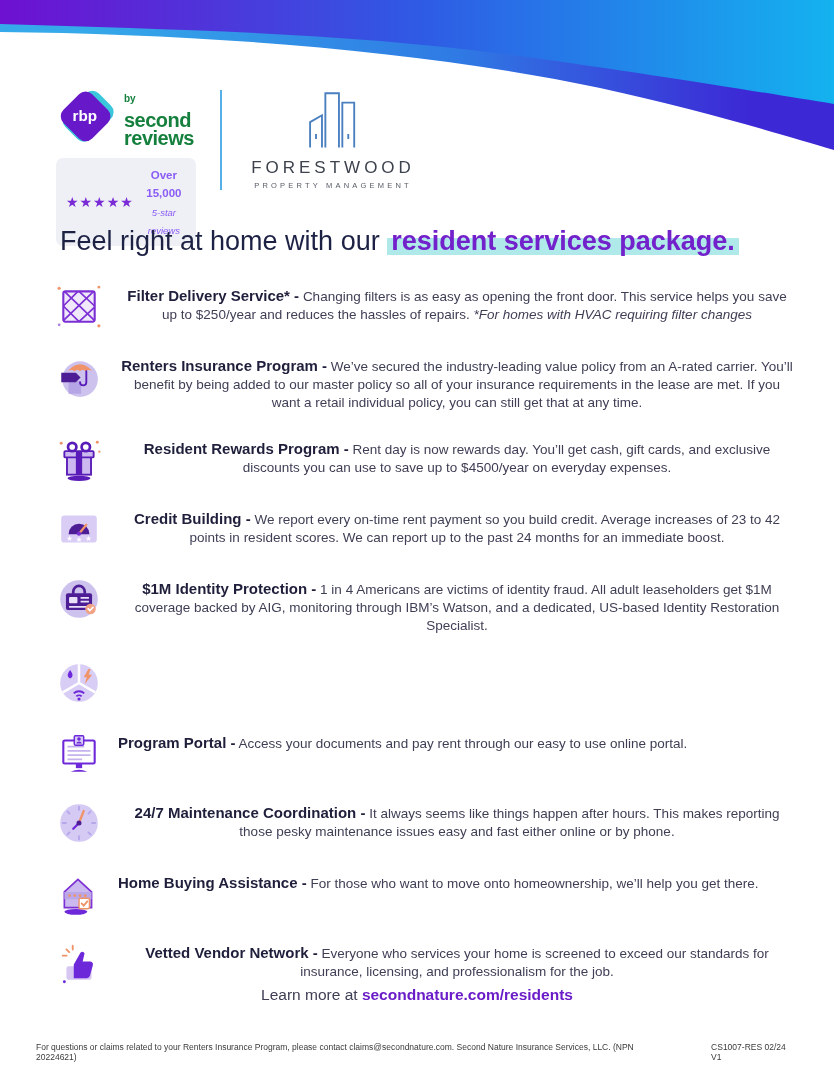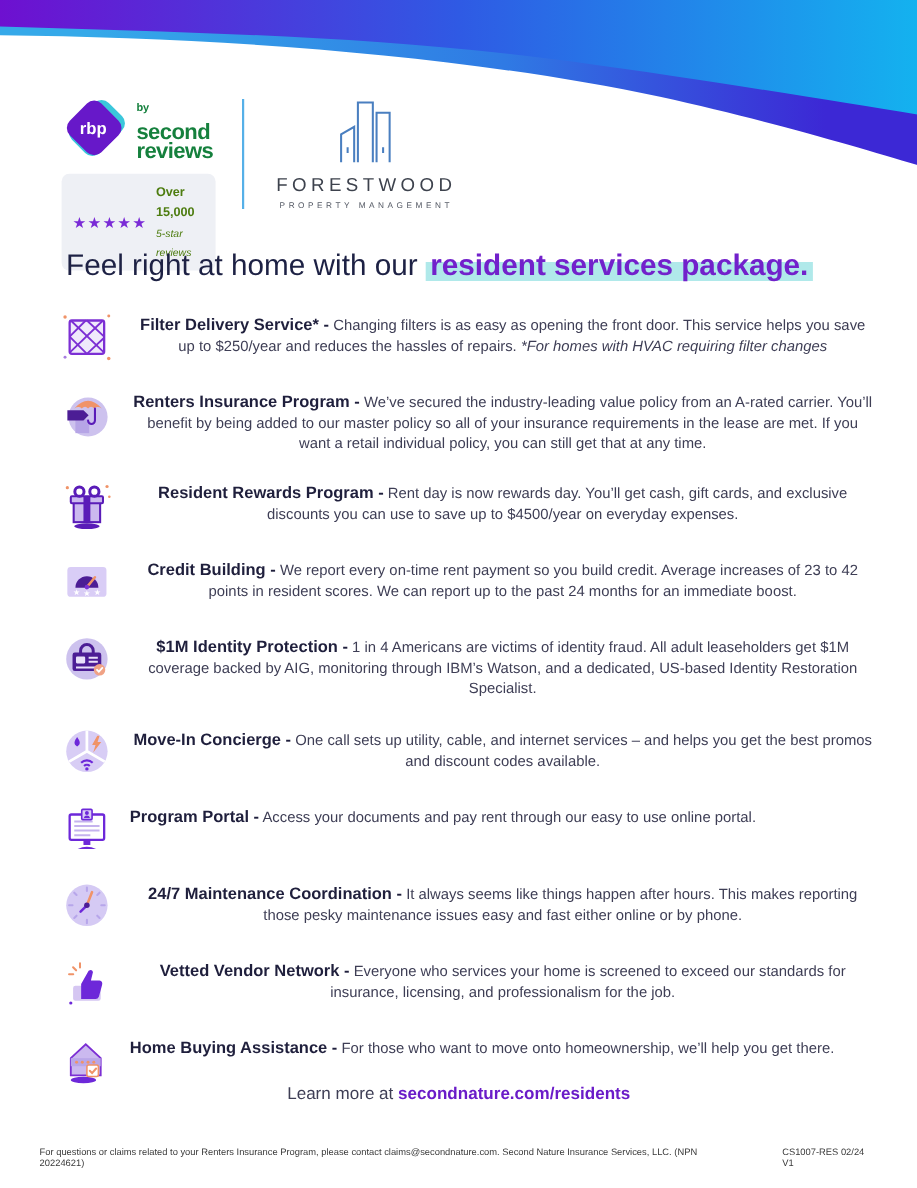--- a/index.html
+++ b/index.html
@@ -11,21 +11,21 @@
 
   .brand-row { position:absolute; top:86px; left:56px; display:flex; align-items:flex-start; }
   .rbp-block { width:150px; }
   .rbp-top { display:flex; align-items:center; }
   .rbp-mark { flex:none; }
   .byline { margin-left:2px; margin-top:6px; color:#15803d; }
   .by { font-size:10px; font-weight:600; vertical-align:top; }
   .brand-words { display:inline-block; font-weight:800; font-size:20px; line-height:0.92; letter-spacing:-0.5px; }
   .reviews-badge { margin-top:8px; background:#eef0f5; border-radius:7px; padding:7px 10px; display:flex; align-items:center; gap:8px; width:140px; }
   .stars { color:#7a2bd6; font-size:14px; letter-spacing:1px; white-space:nowrap; }
-  .reviews-text { color:#4d7c0f; line-height:1.15; }
+  .reviews-text { color:#8b5cf6; line-height:1.15;text-align:center; }
   .reviews-count { font-size:11.5px; font-weight:700; }
   .reviews-label { font-size:9.5px;font-style:italic; }
 
   .divider { width:2px; height:100px; background:#55b0e8; margin:4px 16px 0 14px; }
 
   .forestwood { width:190px; text-align:center; margin-top:-2px; }
   .fw-name { font-size:17px; letter-spacing:4px; color:#3d424d; font-weight:500; margin-top:4px; white-space:nowrap; }
   .fw-tag { font-size:7.5px; letter-spacing:3.2px; color:#565b66; margin-top:3px; white-space:nowrap; }
 
   .headline { position:absolute; top:226px; left:60px; width:740px; font-size:27px; color:#1d2144; font-weight:500; white-space:nowrap; }
@@ -189,21 +189,20 @@
       <svg class="b-icon" viewBox="0 0 44 44">
         <circle cx="22" cy="22" r="18" fill="#d8cdf5"></circle>
         <path d="M22 22 V4 M22 22 L6.5 31 M22 22 L37.5 31" stroke="#ffffff" stroke-width="2.4" fill="none"></path>
         <path d="M13.5 9.5 C16.3 13.5 16.8 15.6 13.5 17.8 C10.2 15.6 10.7 13.5 13.5 9.5 Z" fill="#6d28d9"></path>
         <path d="M31 8.5 L26.5 16.5 h3 L27.5 23 L34.5 14 h-3.2 L33 8.5 Z" fill="#f09368"></path>
         <g fill="none" stroke="#6d28d9" stroke-width="1.8">
             <path d="M17 32 a7 7 0 0 1 10 0 M19.5 34.8 a3.6 3.6 0 0 1 5 0"></path>
           </g>
         <circle cx="22" cy="37.3" r="1.5" fill="#6d28d9"></circle>
       </svg>
-      <p class="b-text"><span class="b-title">Move-In Concierge -</span> <span>One call sets up utility, cable, and internet services – and helps you get the best promos and discount codes available.</span></p>
     </div>
 
     <div class="benefit">
       <svg class="b-icon" viewBox="0 0 44 44">
         <rect x="7" y="10" width="30" height="22" rx="1.5" fill="#ffffff" stroke="#6d28d9" stroke-width="2"></rect>
         <path d="M11 16 h16 M11 20 h22 M11 24 h22 M11 28 h14" stroke="#c5b3ee" stroke-width="1.7"></path>
         <rect x="17.5" y="5.5" width="9" height="9" rx="1" fill="#d8cdf5" stroke="#6d28d9" stroke-width="1.4"></rect>
         <circle cx="22" cy="8.7" r="1.7" fill="#6d28d9"></circle>
         <path d="M19.3 13 a2.8 2.8 0 0 1 5.4 0 Z" fill="#6d28d9"></path>
         <rect x="19" y="32" width="6" height="4.5" fill="#6d28d9"></rect>
@@ -216,51 +215,51 @@
       <svg class="b-icon" viewBox="0 0 44 44">
         <circle cx="22" cy="22" r="18" fill="#d5caf4"></circle>
         <g stroke="#b7a6ea" stroke-width="1.8" stroke-linecap="round">
           <path d="M22 6.5 v3 M22 34.5 v3 M6.5 22 h3 M34.5 22 h3 M11 11 l2 2 M31 31 l2 2 M33 11 l-2 2 M13 31 l-2 2"></path>
         </g>
         <path d="M22 22 L26.5 10.5" stroke="#f09368" stroke-width="2.2" stroke-linecap="round"></path>
         <path d="M22 22 L16.5 27.5" stroke="#6d28d9" stroke-width="2.2" stroke-linecap="round"></path>
         <circle cx="22" cy="22" r="2.4" fill="#4c1d95"></circle>
       </svg>
       <p class="b-text"><span class="b-title">24/7 Maintenance Coordination -</span> <span>It always seems like things happen after hours. This makes reporting those pesky maintenance issues easy and fast either online or by phone.</span></p>
-    </div>
-
-    <div class="benefit">
-      <svg class="b-icon" viewBox="0 0 44 44">
-        <rect x="10" y="25" width="24" height="13" rx="2" fill="#d5c6f2"></rect>
-        <path d="M17 38 V23.5 L23.5 12 q2.8 -1.8 3.8 1 l-1.8 7.5 h7.5 q3 0.8 2.2 3.8 l-2.8 10.2 q-0.8 2 -2.8 2 H17 Z" fill="#6d28d9"></path>
-        <g stroke="#f09368" stroke-width="1.8" stroke-linecap="round">
-          <path d="M10 9 l2.6 2.6 M16 5.5 v3.6 M6.5 15 h3.6"></path>
-        </g>
-        <circle cx="8" cy="40" r="1.4" fill="#6d28d9"></circle>
-      </svg>
-      <p class="b-text"><span class="b-title">Vetted Vendor Network -</span> <span>Everyone who services your home is screened to exceed our standards for insurance, licensing, and professionalism for the job.</span></p>
     </div>
 
     <div class="benefit">
       <svg class="b-icon" viewBox="0 0 44 44">
         <ellipse cx="19" cy="40" rx="11" ry="2.8" fill="#6d28d9"></ellipse>
         <path d="M8 21 L21 9 L34 21 V36 H8 Z" fill="#cbb9ef" stroke="#7c2fd4" stroke-width="1.6"></path>
         <rect x="8" y="21" width="26" height="7" fill="#b9a7e8"></rect>
         <g fill="#f09368">
             <circle cx="13" cy="24.5" r="1.3"></circle>
             <circle cx="18" cy="24.5" r="1.3"></circle>
             <circle cx="23" cy="24.5" r="1.3"></circle>
             <circle cx="28" cy="24.5" r="1.3"></circle>
           </g>
         <rect x="22" y="27" width="10" height="10" rx="1.5" fill="#ffffff" stroke="#f09368" stroke-width="1.4"></rect>
         <path d="M24.5 32 l2 2 l3.5 -4" fill="none" stroke="#f09368" stroke-width="1.8" stroke-linecap="round"></path>
       </svg>
       <p class="b-text"><span class="b-title">Home Buying Assistance -</span> <span>For those who want to move onto homeownership, we’ll help you get there.</span></p>
     </div>
 
+    <div class="benefit">
+      <svg class="b-icon" viewBox="0 0 44 44">
+        <rect x="10" y="25" width="24" height="13" rx="2" fill="#d5c6f2"></rect>
+        <path d="M17 38 V23.5 L23.5 12 q2.8 -1.8 3.8 1 l-1.8 7.5 h7.5 q3 0.8 2.2 3.8 l-2.8 10.2 q-0.8 2 -2.8 2 H17 Z" fill="#6d28d9"></path>
+        <g stroke="#f09368" stroke-width="1.8" stroke-linecap="round">
+          <path d="M10 9 l2.6 2.6 M16 5.5 v3.6 M6.5 15 h3.6"></path>
+        </g>
+        <circle cx="8" cy="40" r="1.4" fill="#6d28d9"></circle>
+      </svg>
+      <p class="b-text"><span class="b-title">Vetted Vendor Network -</span> <span>Everyone who services your home is screened to exceed our standards for insurance, licensing, and professionalism for the job.</span></p>
+    </div>
+
   </div>
 
   <div class="learn-more"><span>Learn more at </span><span class="lm-link">secondnature.com/residents</span></div>
 
   <div class="fine-print">
     <span>For questions or claims related to your Renters Insurance Program, please contact claims@secondnature.com. Second Nature Insurance Services, LLC. (NPN 20224621)</span>
     <span>CS1007-RES 02/24 V1</span>
   </div>
 
 </div>

